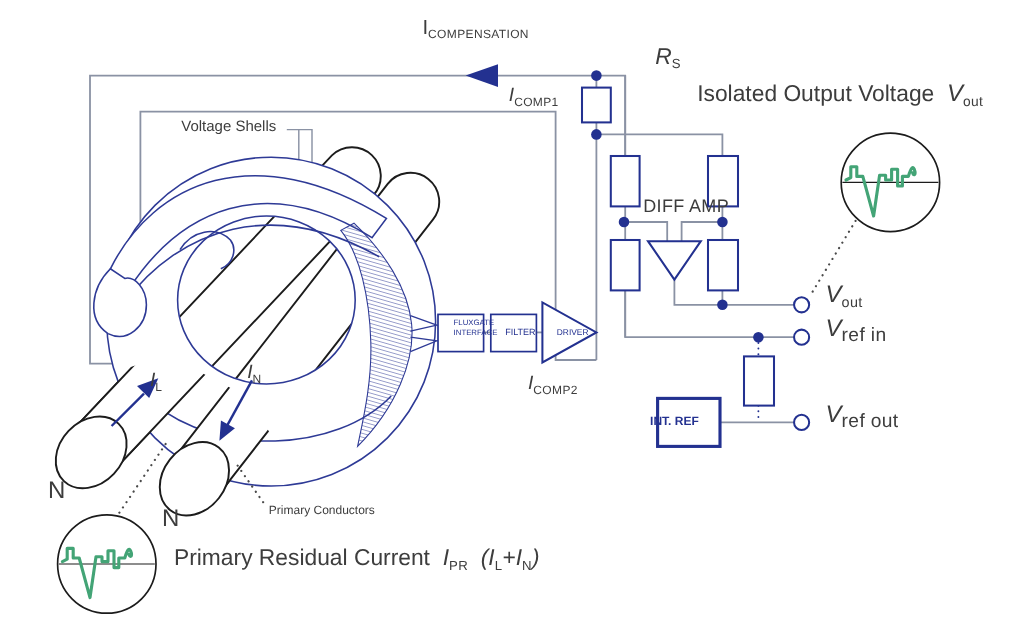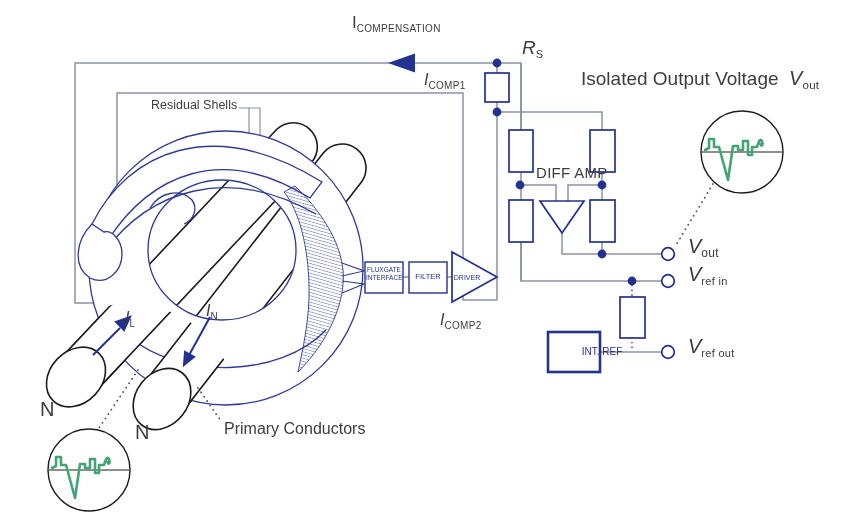--- a/index.html
+++ b/index.html
@@ -4,21 +4,21 @@
 <style>
   html,body{margin:0;padding:0;background:#ffffff;}
   #stage{position:relative;width:848px;height:523px;background:#ffffff;overflow:hidden;
          font-family:"Liberation Sans",sans-serif;}
   #art{position:absolute;left:0;top:0;}
   .lbl{position:absolute;color:#3d3d3d;white-space:nowrap;line-height:1.05;}
   .it{font-style:italic;}
   .sb{font-size:10px;vertical-align:-4px;letter-spacing:.3px;}
   .sbi{}
   .nv{color:#233190;}
-  .ctr{text-align:center;}
+  .ctr{text-align:left;padding-left:12px;}
 </style>
 </head>
 <body>
 
 <div id="stage">
 
 <svg id="art" width="848" height="523" viewBox="0 0 848 523">
   <defs>
     <pattern id="hatch" patternUnits="userSpaceOnUse" width="5" height="3.1" patternTransform="rotate(16)">
       <line x1="0" y1="0" x2="5" y2="0" stroke="#2e3a96" stroke-width="0.8"></line>
@@ -144,63 +144,68 @@
 </div>
 
 <div class="lbl" style="left:424px;top:72px;font-size:16px">
   <span class="it">I</span><span class="sb">COMP1</span>
 </div>
 
 <div class="lbl" style="left:440px;top:312px;font-size:16px">
   <span class="it">I</span><span class="sb">COMP2</span>
 </div>
 
-<div class="lbl" style="left:522px;top:38px;font-size:19px">
+<div class="lbl" style="left:546px;top:38px;font-size:19px">
   <span class="it">R</span><span class="sb" style="font-size:11px">S</span>
 </div>
 
 <div class="lbl" style="left:581px;top:68px;font-size:19px">
   <span>Isolated Output Voltage</span>&nbsp;
   <span class="it" style="font-size:20px">V</span><span class="sb sbi" style="font-size:11.5px">out</span>
 </div>
 
 <div class="lbl" style="left:688px;top:236px;font-size:20px">
   <span class="it">V</span><span class="sb sbi" style="font-size:12px">out</span>
 </div>
 
 <div class="lbl" style="left:688px;top:264px;font-size:20px">
-  <span class="it">V</span><span class="sb sbi" style="font-size:11px">ref in</span>
+  <span class="it">V</span><span class="sb sbi" style="font-size:16px">ref in</span>
 </div>
 
 <div class="lbl" style="left:688px;top:336px;font-size:20px">
-  <span class="it">V</span><span class="sb sbi" style="font-size:11px">ref out</span>
+  <span class="it">V</span><span class="sb sbi" style="font-size:16px">ref out</span>
 </div>
 
 <div class="lbl" style="left:536px;top:165px;font-size:15px;letter-spacing:.3px">DIFF AMP</div>
 
-<div class="lbl nv ctr" style="left:576px;top:332px;width:52px;height:40px;display:flex;align-items:center;justify-content:center;font-size:10px;font-weight:normal">INT. REF</div>
+<div class="lbl nv ctr" style="left:524px;top:332px;width:52px;height:40px;display:flex;align-items:center;justify-content:center;font-size:10px;font-weight:bold">INT. REF</div>
 
 <div class="lbl nv ctr" style="left:366px;top:266px;width:36px;font-size:6.5px;line-height:1.3">
   <span>FLUXGATE</span><br>
   <span>INTERFACE</span>
 </div>
 
 <div class="lbl nv ctr" style="left:409px;top:273px;width:38px;font-size:7.5px">FILTER</div>
 
 <div class="lbl nv ctr" style="left:452px;top:273.5px;width:30px;font-size:7px">DRIVER</div>
 
-<div class="lbl" style="left:151px;top:99px;font-size:12.5px">Residual Shells</div>
-
-<div class="lbl" style="left:224px;top:421px;font-size:16px">Primary Conductors</div>
+<div class="lbl" style="left:151px;top:99px;font-size:12.5px">Voltage Shells</div>
+
+<div class="lbl" style="left:224px;top:421px;font-size:10px">Primary Conductors</div>
 
 <div class="lbl" style="left:125px;top:310px;font-size:16px">
   <span class="it">I</span><span class="sb">L</span>
 </div>
 
 <div class="lbl" style="left:206px;top:303px;font-size:16px">
   <span class="it">I</span><span class="sb">N</span>
 </div>
 
 <div class="lbl" style="left:40px;top:399px;font-size:20px">N</div>
 <div class="lbl" style="left:135px;top:422px;font-size:20px">N</div>
 
+<div class="lbl" style="left:145px;top:456px;font-size:19px">
+  <span>Primary Residual Current</span>&nbsp;
+  <span class="it">I</span><span class="sb" style="font-size:11px">PR</span>&nbsp;
+  <span class="it">(</span><span class="it">I</span><span class="sb" style="font-size:11px">L</span><span class="it">+</span><span class="it">I</span><span class="sb" style="font-size:11px">N</span><span class="it">)</span>
+</div>
 
 </div>
 
 </body></html>

